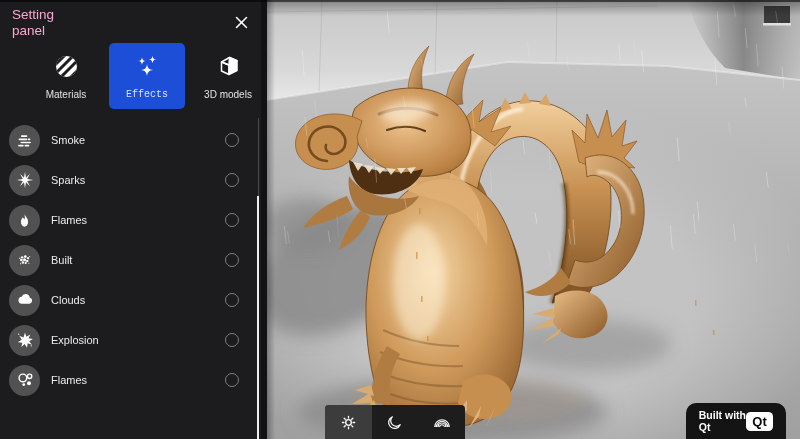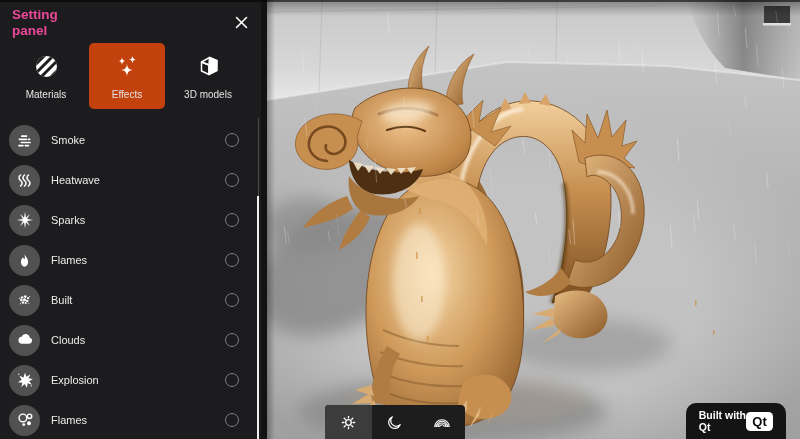--- a/index.html
+++ b/index.html
@@ -7,26 +7,26 @@
     width:800px;height:439px;overflow:hidden;position:relative;
     background:#000;font-family:"Liberation Sans",sans-serif;
     -webkit-font-smoothing:antialiased;
   }
   body::before{content:"";position:absolute;left:0;top:0;width:800px;height:2px;background:rgba(0,0,0,.55);z-index:50;}
 
   
   #panel{position:absolute;left:0;top:0;width:267px;height:439px;background:#1c1c1e;z-index:10;}
   #panel::after{content:"";position:absolute;right:0;top:0;width:6px;height:100%;background:#121212;}
   .panel-header{position:relative;height:36px;}
-  .panel-title{position:absolute;left:12px;top:7px;width:70px;color:#ec4899;font-size:13.5px;line-height:16px;font-weight:bold;}
+  .panel-title{position:absolute;left:12px;top:7px;width:70px;color:#f9a8d4;font-size:13.5px;line-height:16px;}
   .close-btn{position:absolute;right:17px;top:13px;width:18px;height:18px;cursor:pointer;display:flex;align-items:center;justify-content:center;}
 
-  .tab-bar{display:flex;gap:5px;padding:7px 0 0 8px;}
+  .tab-bar{display:flex;gap:5px;padding:7px 0 0 28px;}
   .tab{width:76px;height:66px;border-radius:5px;display:flex;flex-direction:column;align-items:center;justify-content:center;gap:8px;cursor:pointer;}
-  .tab.selected{background:#c2410c;}
+  .tab.selected{background:#1d4ed8;font-family:Liberation Mono, monospace;}
   .tab-icon{width:28px;height:28px;display:flex;align-items:center;justify-content:center;}
   .tab-label{font-size:10px;color:#e3e3e3;}
 
   .effects-list{position:absolute;top:120px;left:0;width:261px;bottom:0;overflow:hidden;}
   .effect-row{height:40px;display:flex;align-items:center;padding-left:9px;position:relative;cursor:pointer;}
   .effect-icon{width:31px;height:31px;border-radius:50%;background:#515151;display:flex;align-items:center;justify-content:center;flex:0 0 31px;}
   .effect-label{margin-left:11px;font-size:11px;color:#ececec;}
   .radio{position:absolute;right:22px;top:50%;margin-top:-7px;width:12px;height:12px;border:1.4px solid #7e7e7e;border-radius:50%;box-sizing:content-box;}
   .scroll-track{position:absolute;left:258px;top:118px;width:1px;bottom:0;background:#4a4a4a;z-index:3;}
   .scroll-thumb{position:absolute;left:256.5px;top:196px;width:2.5px;bottom:0;background:#ededed;z-index:4;cursor:pointer;}
@@ -113,31 +113,20 @@
           <svg width="19" height="19" viewBox="0 0 24 24" fill="none" stroke="#fff" stroke-width="2.1" stroke-linecap="round">
             <path d="M8.5 6.5 h6"></path>
             <path d="M5.5 10.5 h9"></path>
             <path d="M17 10.5 h1.5"></path>
             <path d="M8 14.5 h11"></path>
             <path d="M5 18.5 h5"></path>
             <path d="M13 18.5 h4"></path>
           </svg>
         </span>
         <span class="effect-label">Smoke</span>
-        <span class="radio"></span>
-      </div>
-      <div class="effect-row">
-        <span class="effect-icon">
-          <svg width="19" height="19" viewBox="0 0 24 24" fill="none" stroke="#fff" stroke-width="1.9" stroke-linecap="round">
-            <path transform="translate(7,5)" d="M0 0 C-2.6 2.2 -2.6 4.8 0 7 C2.6 9.2 2.6 11.8 0 14"></path>
-            <path transform="translate(12,5)" d="M0 0 C-2.6 2.2 -2.6 4.8 0 7 C2.6 9.2 2.6 11.8 0 14"></path>
-            <path transform="translate(17,5)" d="M0 0 C-2.6 2.2 -2.6 4.8 0 7 C2.6 9.2 2.6 11.8 0 14"></path>
-          </svg>
-        </span>
-        <span class="effect-label">Heatwave</span>
         <span class="radio"></span>
       </div>
       <div class="effect-row">
         <span class="effect-icon">
           <svg width="20" height="20" viewBox="0 0 24 24" fill="#fff">
             <path d="M12 2 L13.2 9.4 L18 4.6 L14.6 10.8 L22 12 L14.6 13.2 L18 19.4 L13.2 14.6 L12 22 L10.8 14.6 L6 19.4 L9.4 13.2 L2 12 L9.4 10.8 L6 4.6 L10.8 9.4 Z"></path>
           </svg>
         </span>
         <span class="effect-label">Sparks</span>
         <span class="radio"></span>

